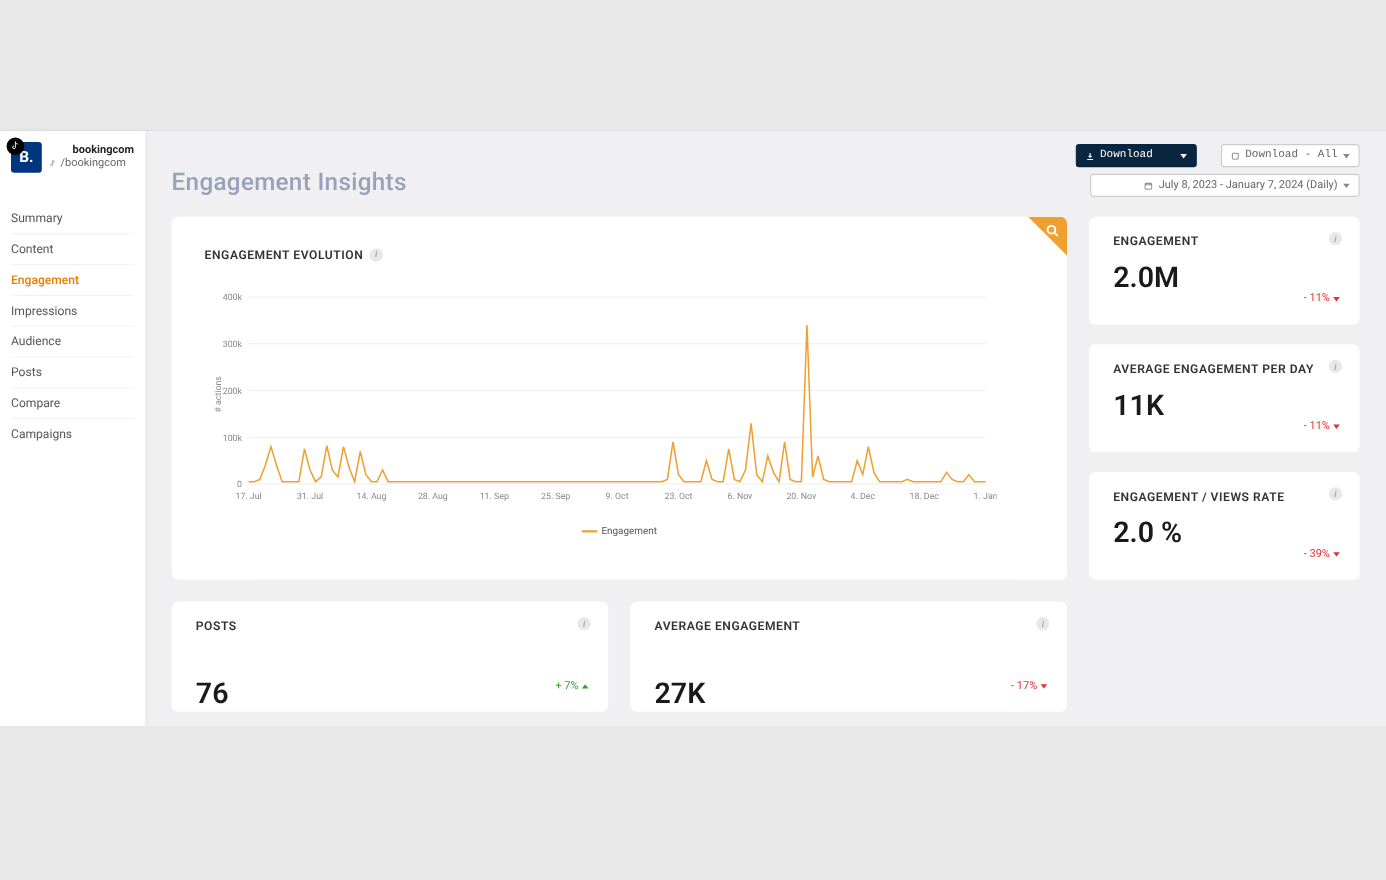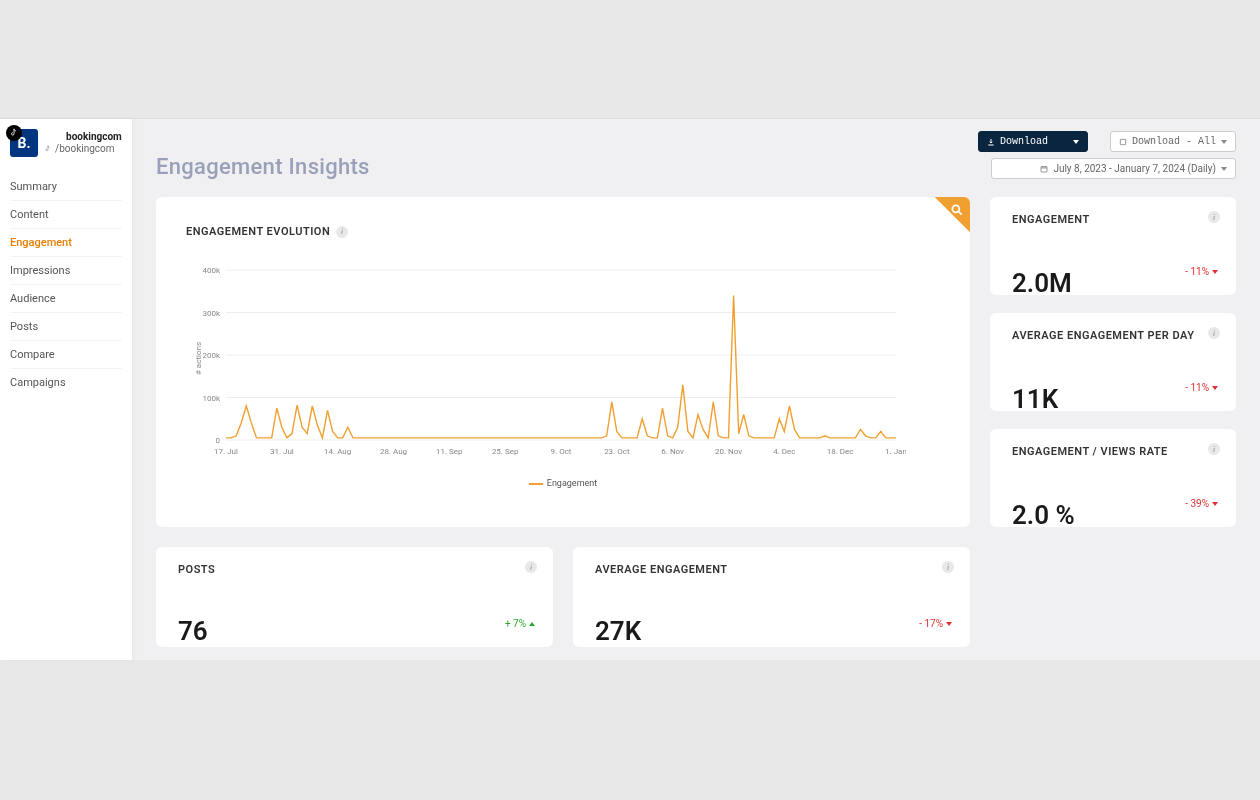--- a/index.html
+++ b/index.html
@@ -51,21 +51,21 @@
     color: #fff;
     font-weight: 700;
     font-size: 14px;
     display:flex;align-items:center;justify-content:center;
     border-radius: 3px;
   }
   .profile-text { font-size: 10px; line-height: 1.2; }
   .profile-name { font-weight: 700; color:#222;padding-left:22px; }
   .profile-handle { color:#666; display:flex; align-items:center; gap:3px; }
   .profile-handle svg { width:8px;height:8px; }
-  .nav { margin-top: 8px; }
+  .nav { margin-top: 20px; }
   .nav-item {
     padding: 7px 0;
     font-size: 11px;
     color: #555;
     cursor: pointer;
     border-bottom: 1px solid #f3f3f3;
   }
   .nav-item.active { color: #e67e00; font-weight:500; }
   .nav-item:last-child { border-bottom: none; }
 
@@ -190,21 +190,21 @@
     margin-top:4px;
   }
   .legend-line { display:inline-block;width:14px;height:2px;background:#f0a030;vertical-align:middle;margin-right:4px; }
 
   .side-cards { display:flex;flex-direction:column;gap:18px; }
   .kpi-card { height:98px; }
   .kpi-value {
     font-size: 26px;
     font-weight: 600;
     color: #1a1a1a;
-    margin-top: 42px;
+    margin-top: 12px;
   }
   .kpi-delta {
     position:absolute;
     bottom:18px;right:18px;
     font-size:10px;
     display:flex;align-items:center;gap:3px;
   }
   .delta-neg { color:#e03030; }
   .delta-pos { color:#2aa82a; }
   .tri { width:0;height:0;border-left:3.5px solid transparent;border-right:3.5px solid transparent; }

